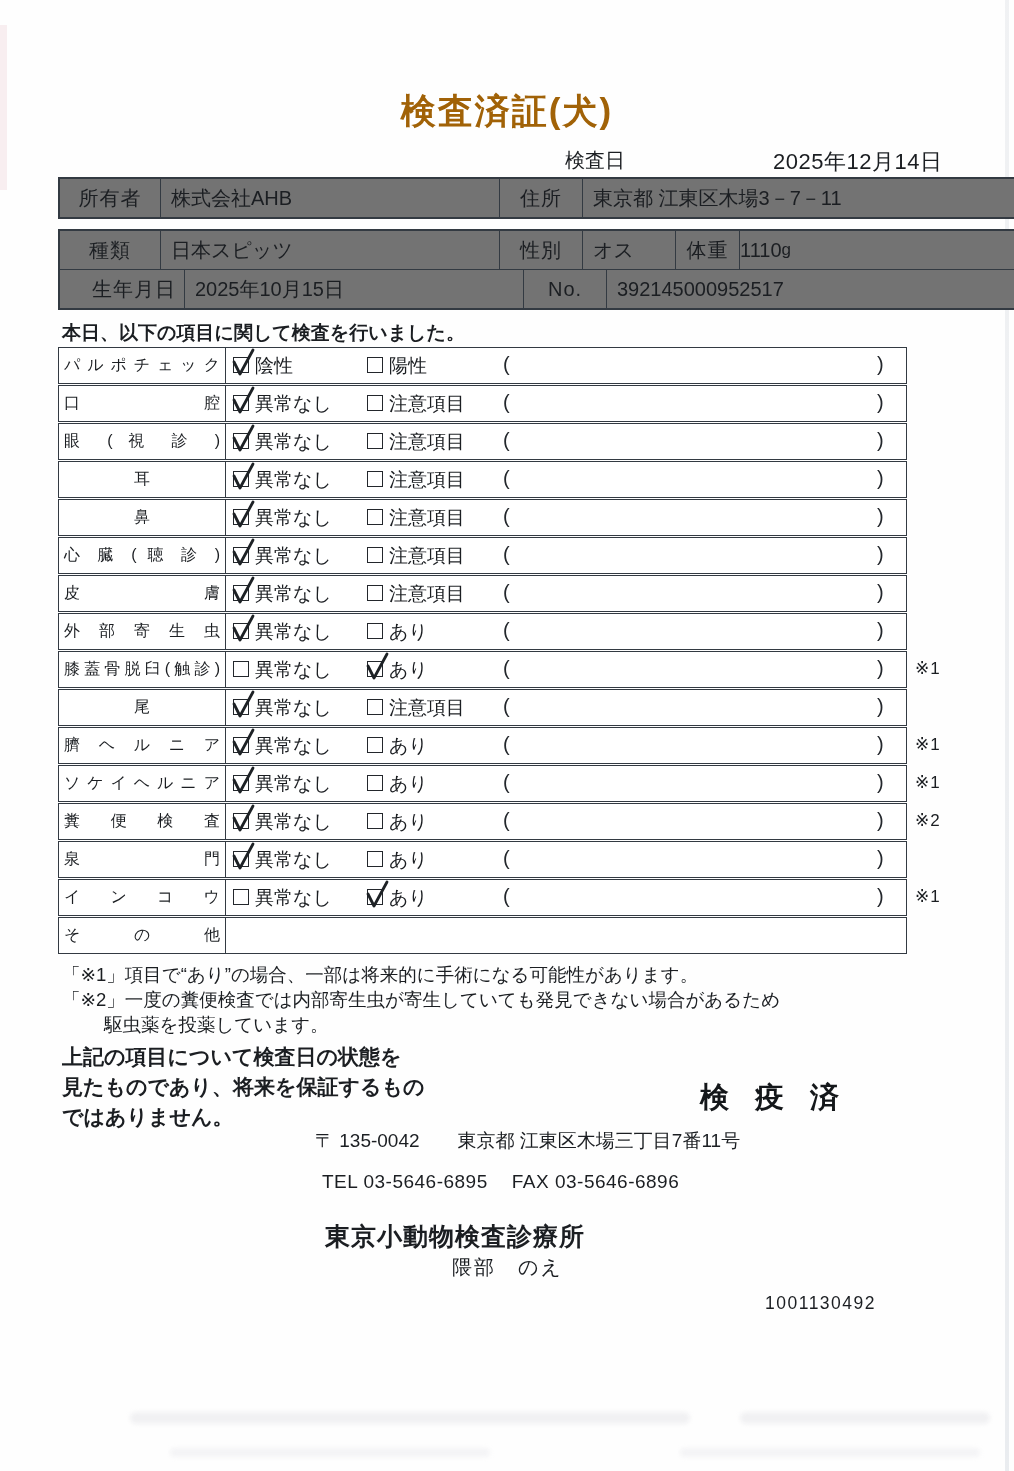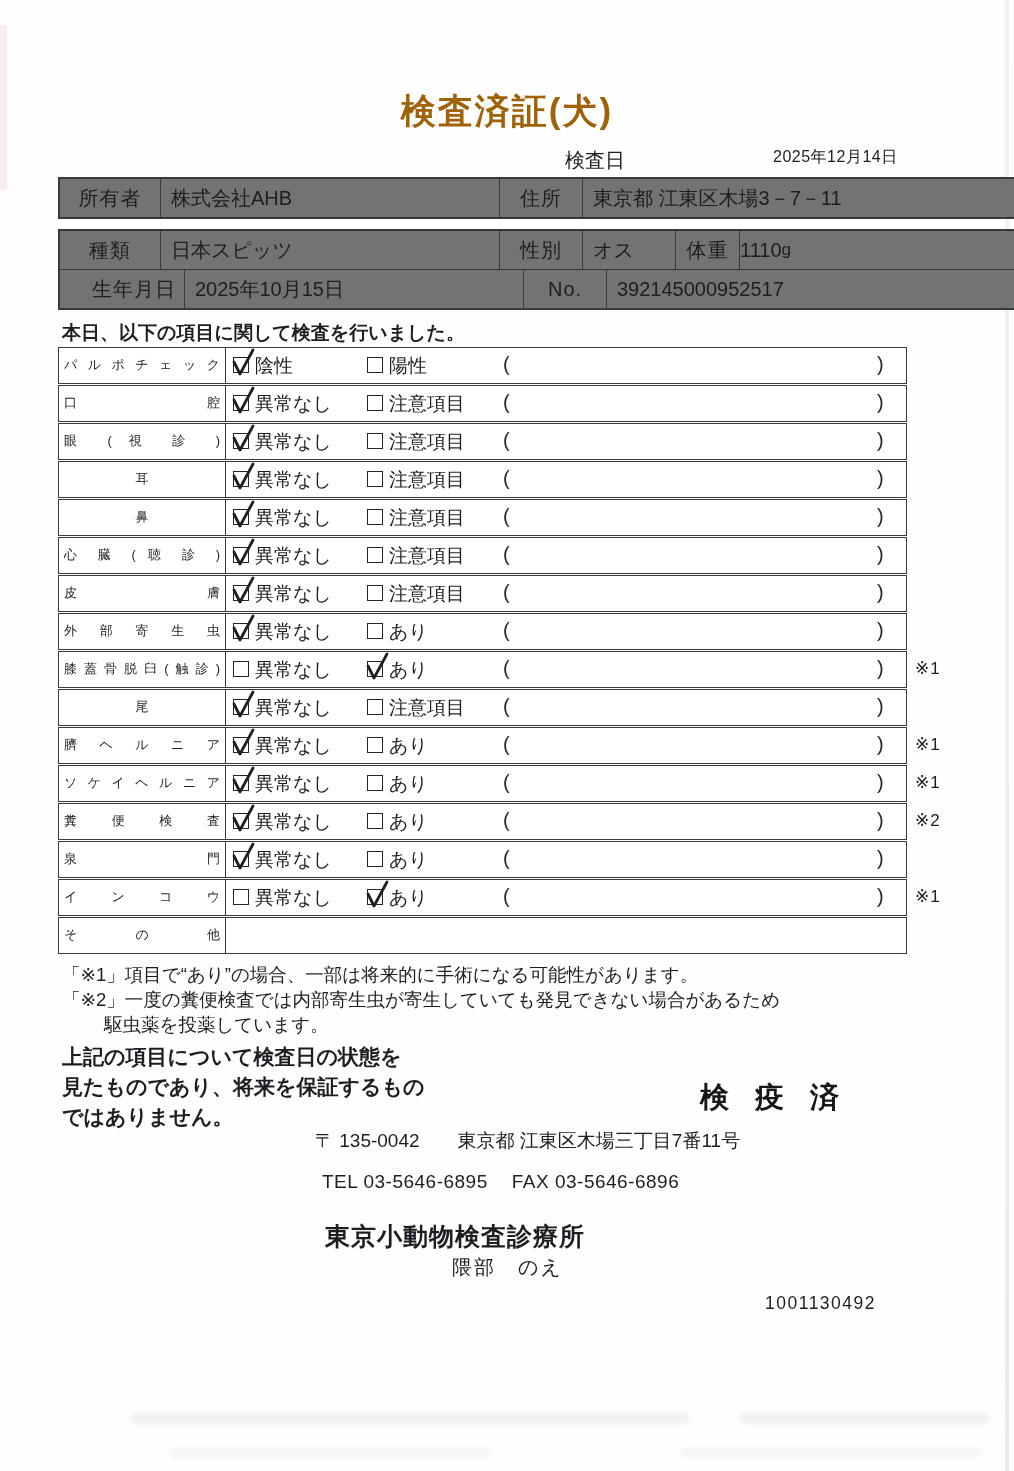--- a/index.html
+++ b/index.html
@@ -8,21 +8,21 @@
     font-family:"Liberation Sans","DejaVu Sans",sans-serif;
     color:#1b1e22;overflow:hidden;
   }
   .abs{position:absolute;}
   
   .doc-title{
     top:88px;left:0;width:100%;text-align:center;
     font-size:35px;font-weight:600;letter-spacing:2px;color:#a16207;
   }
   .insp-date-label{top:147px;left:565px;font-size:20px;}
-  .insp-date-value{top:147px;left:773px;font-size:16px;letter-spacing:.5px;}
+  .insp-date-value{top:147px;left:773px;font-size:22px;letter-spacing:.5px;}
   
   .info-table{
     left:58px;width:988px;box-sizing:border-box;
     border:2px solid #333a42;background:#737373;
   }
   .grid{display:grid;}
   .info-row{height:38px;}
   .cell{
     box-sizing:border-box;display:flex;align-items:center;
     font-size:20px;white-space:nowrap;overflow:hidden;
@@ -36,21 +36,21 @@
   
   .intro{top:320px;left:62px;font-size:19px;font-weight:600;}
   
   .checklist{top:347px;left:58px;width:849px;}
   .chk-row{
     box-sizing:border-box;position:relative;height:37px;margin-bottom:1px;
     border:1.5px solid #333a42;display:flex;background:#fff;
   }
   .row-label{
     box-sizing:border-box;width:167px;border-right:1.5px solid #333a42;
-    font-size:13px;line-height:33px;padding:0 5px 0 5px;overflow:hidden;white-space:nowrap;
+    font-size:16px;line-height:33px;padding:0 5px 0 5px;overflow:hidden;white-space:nowrap;
   }
   .row-label.justify{text-align:justify;text-align-last:justify;}
   .row-label.center{text-align:center;}
   .row-content{flex:1;position:relative;font-size:19px;line-height:33px;}
   .option{position:absolute;top:0;height:34px;display:flex;align-items:center;gap:6px;}
   .opt1{left:7px;}
   .opt2{left:141px;}
   .cb{
     position:relative;box-sizing:border-box;width:16px;height:16px;
     border:1.9px solid #23272c;background:#fff;flex:0 0 auto;

